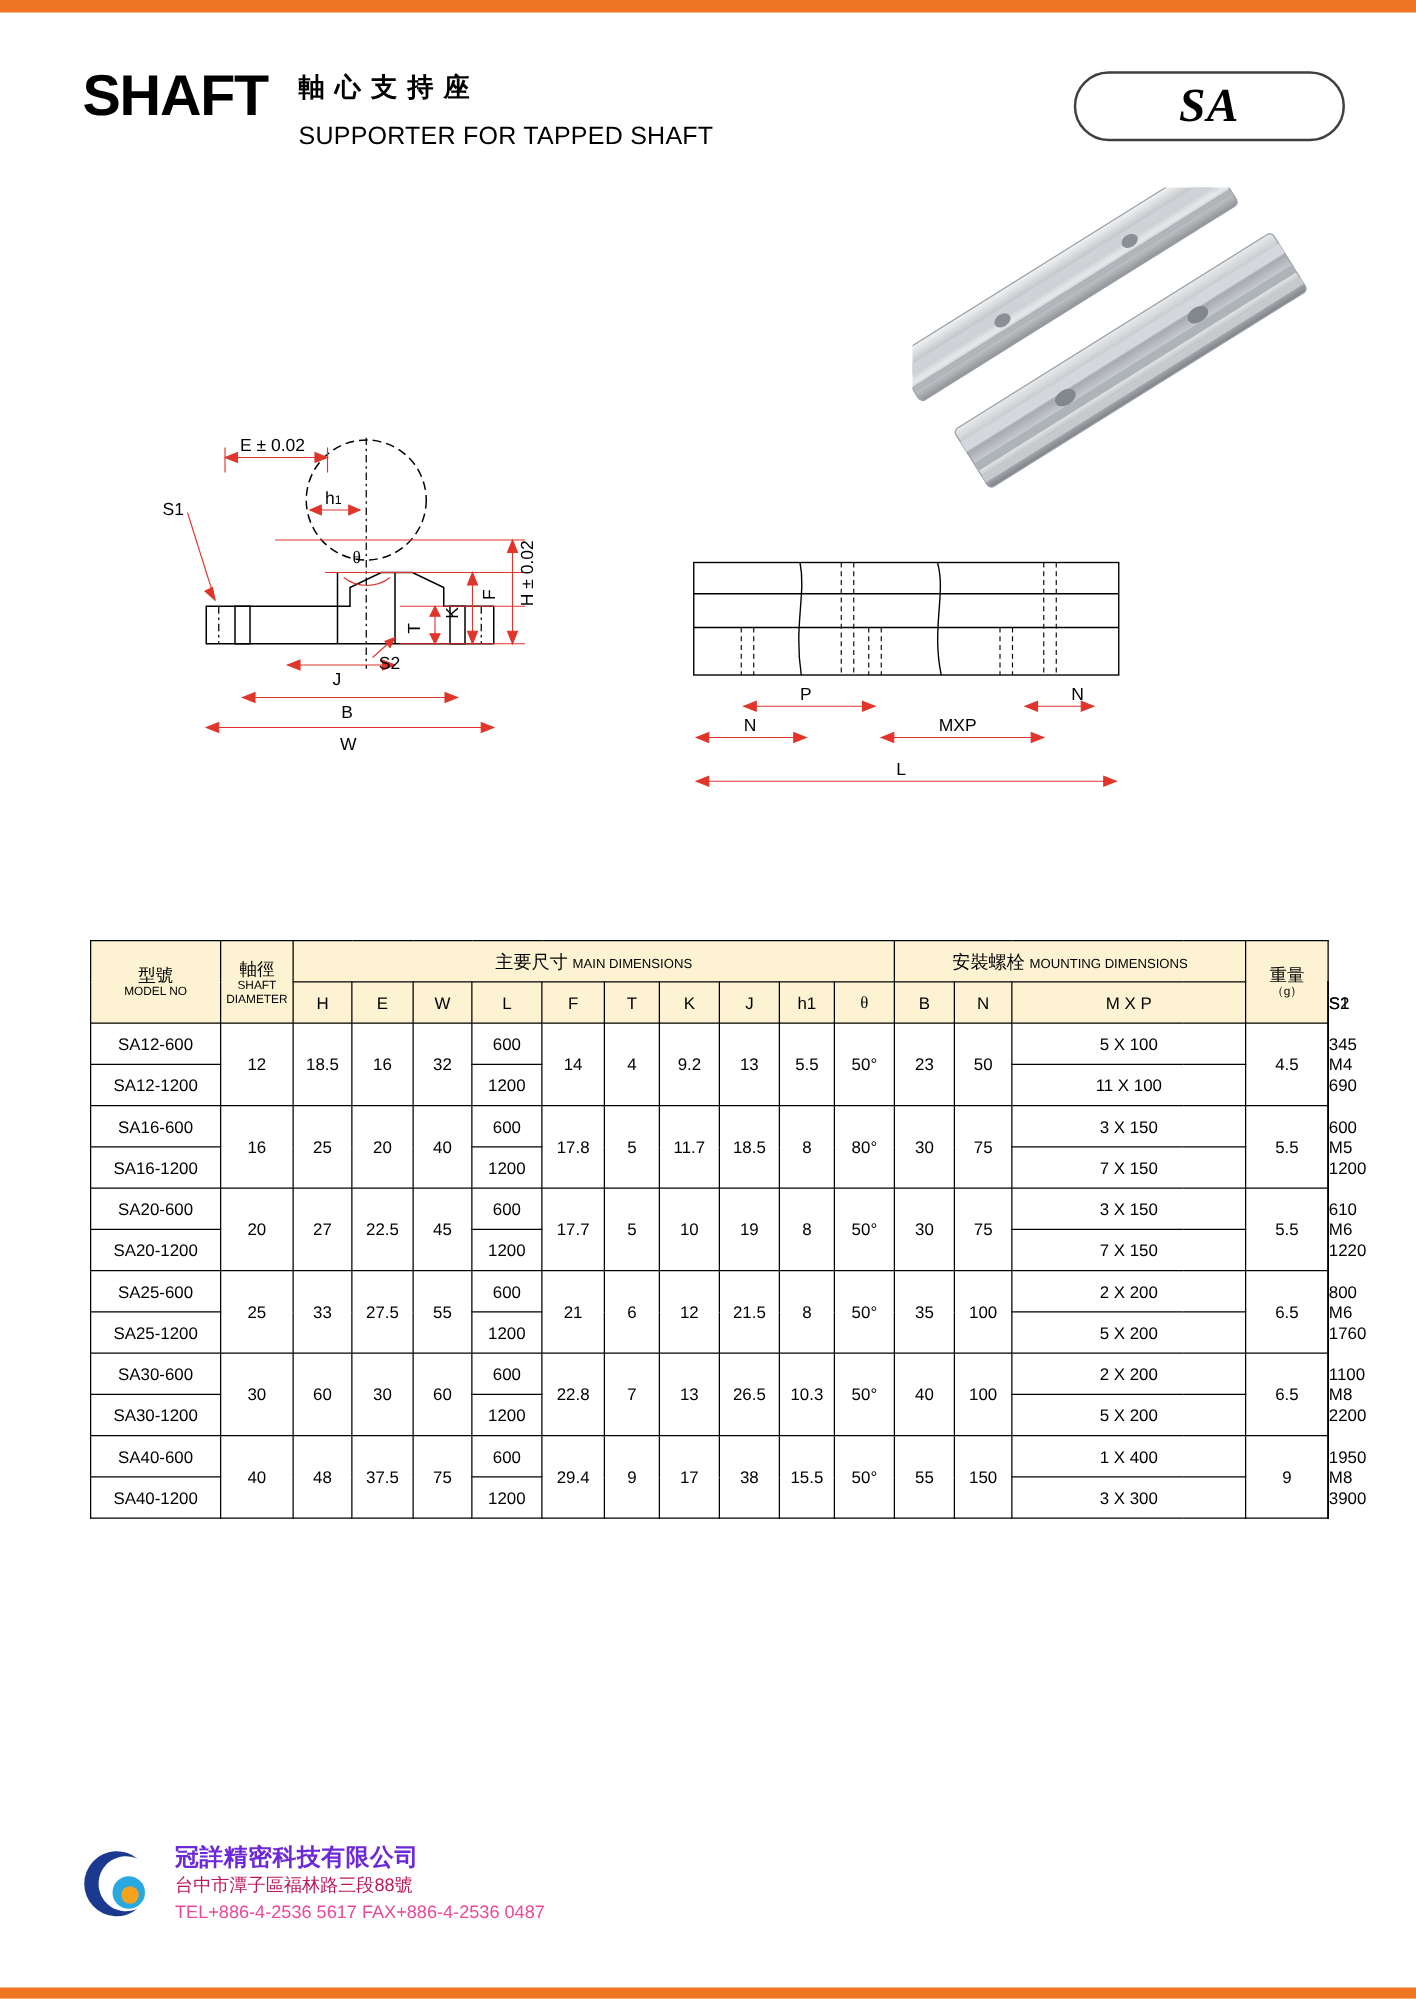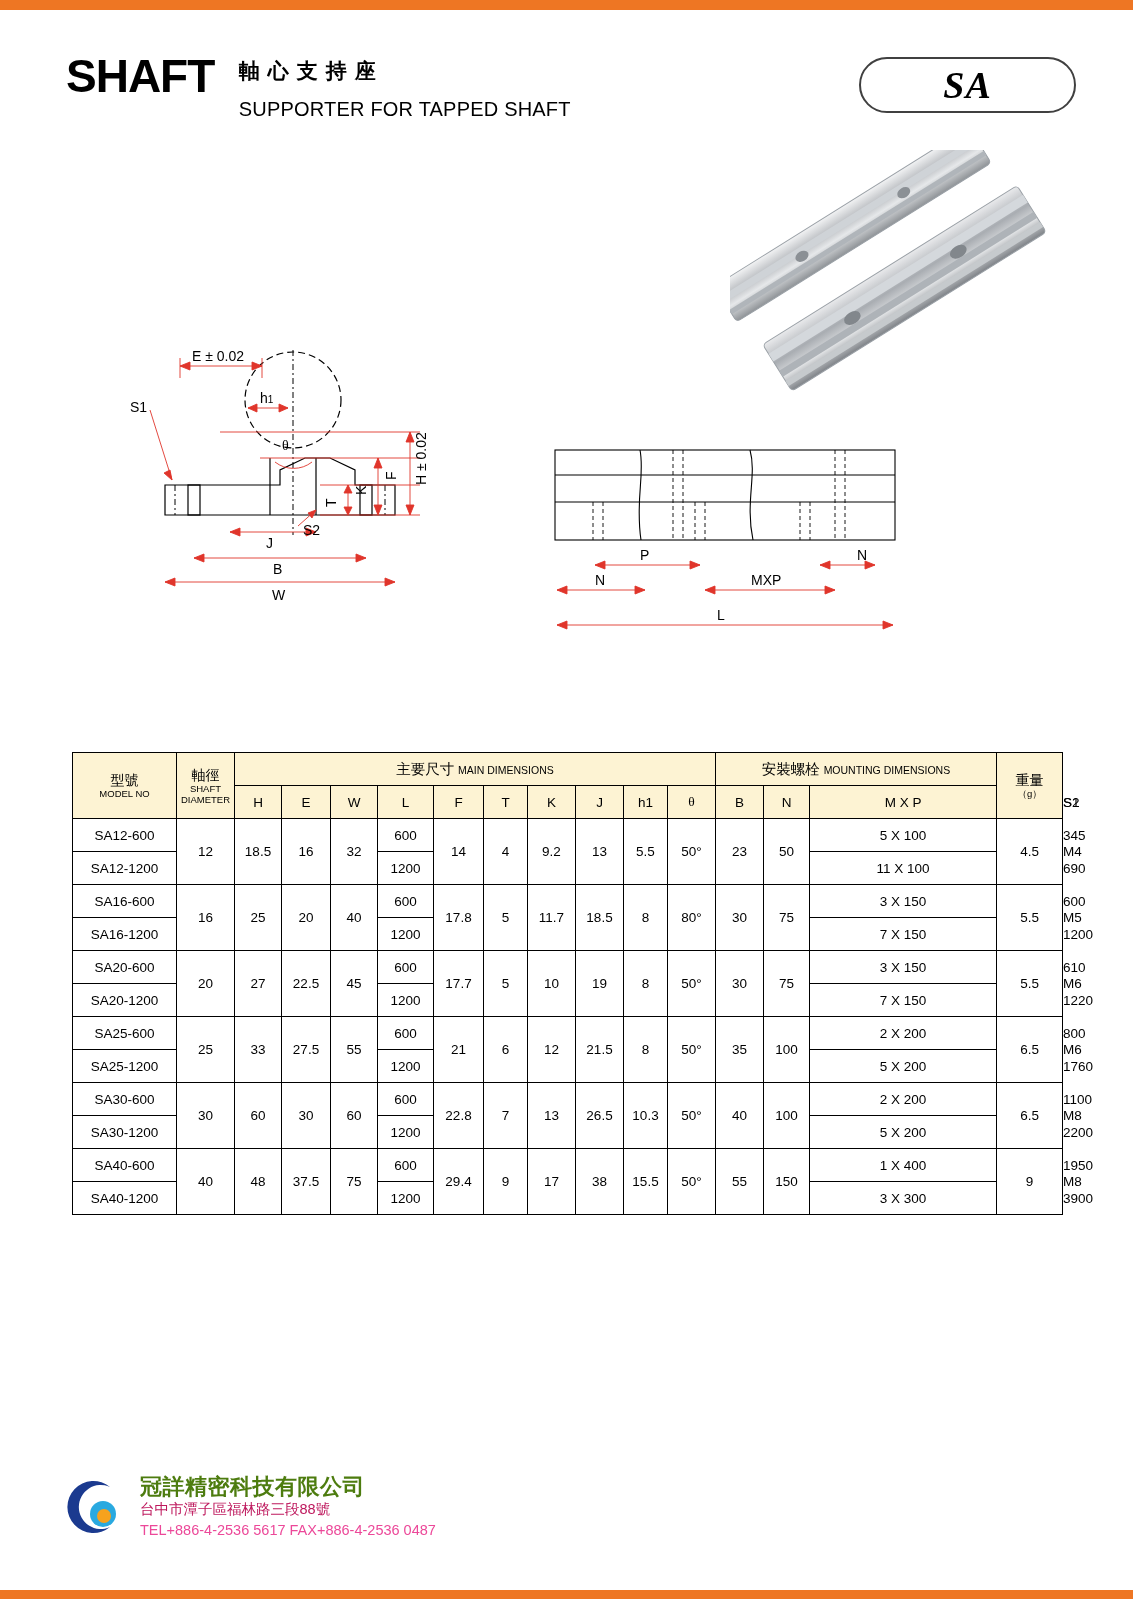--- a/index.html
+++ b/index.html
@@ -49,21 +49,21 @@
   .hdr-group .en { font-size:10.5px; }
   .hdr-small { font-size:9.5px; line-height:11px; }
   .hdr-zh { font-size:14px; line-height:16px; }
   .model-cell { text-align:center; font-size:13.5px; }
   .sym { font-family:"Liberation Serif", serif; font-size:15px; }
 
   
   .footer { position:absolute; left:66px; bottom:55px; width:700px; height:70px; }
   .logo { position:absolute; left:0; top:4px; width:58px; height:58px; }
   .f-text { position:absolute; left:74px; top:0px; }
-  .f-line1 { font-size:22px; font-weight:bold; color:#4d7c0f; line-height:25px; letter-spacing:0.5px; }
+  .f-line1 { font-size:19px; font-weight:bold; color:#6d28d9; line-height:25px; letter-spacing:0.5px; }
   .f-line2 { font-size:14.5px; color:#be185d; line-height:21px; }
   .f-line3 { font-size:14.5px; color:#ec4899; line-height:21px; }
 </style>
 </head>
 <body>
 
 <div class="top-bar"></div>
 
 <div class="header">
   <span class="title-en">SHAFT</span>

